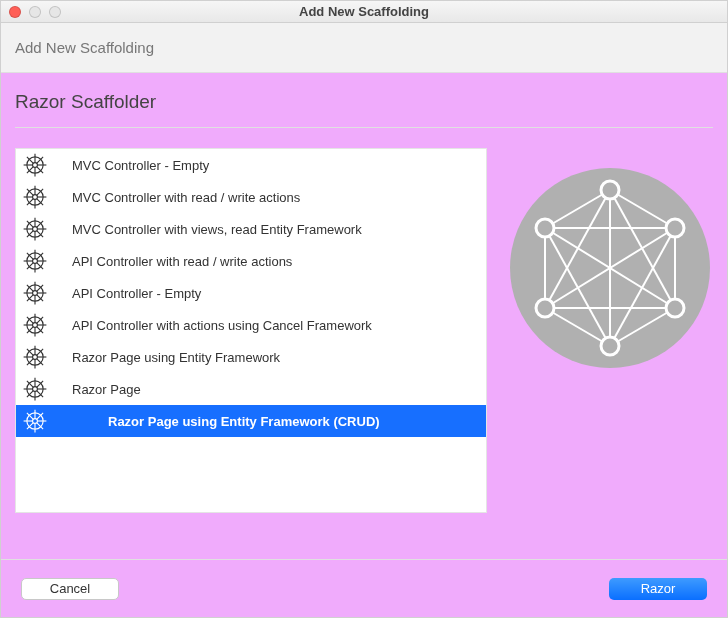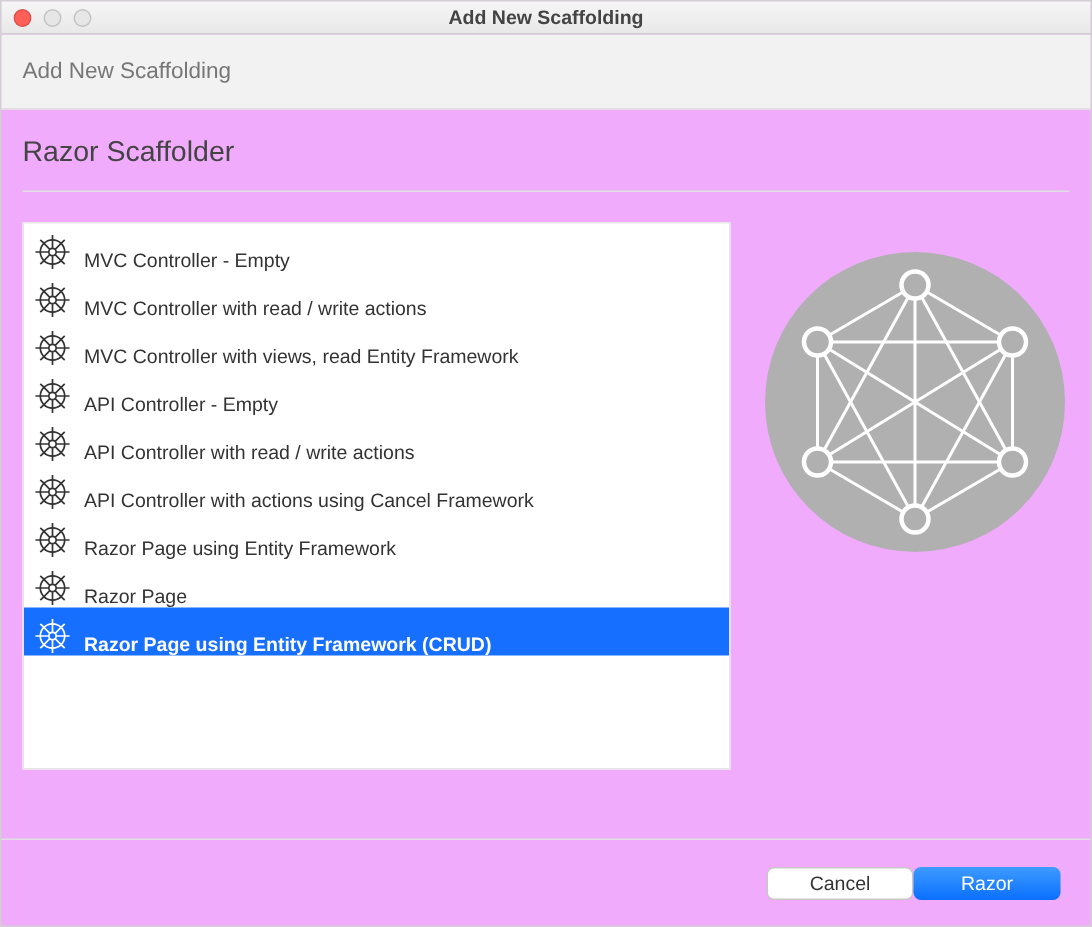--- a/index.html
+++ b/index.html
@@ -11,28 +11,28 @@
   .dot.red { background: #ff5f57; }
   .dot.gray { background: #e6e6e6; }
   .title { flex: 1; text-align: center; font-size: 13px; font-weight: 600; color: #444; }
   .header { height: 50px; background: #f2f2f2; border-bottom: 1px solid #e0e0e0; display: flex; align-items: center; padding: 0 14px; }
   .header span { font-size: 15px; color: #777; }
   .subheader { padding: 18px 14px 10px 14px; }
   .subheader span { font-size: 19px; color: #444; }
   .divider { height: 1px; background: #e0e0e0; margin: 4px 14px 0 14px; }
   .content { flex: 1; display: flex; padding: 20px 14px 0 14px; gap: 20px; }
   .listbox { width: 472px; height: 365px; border: 1px solid #e5e5e5; background: #fff; overflow: hidden; }
-  .item { display: flex; align-items: flex-end; height: 32px; padding: 0 6px; gap: 8px; cursor: default; }
+  .item { display: flex; align-items: center; height: 32px; padding: 0 6px; gap: 24px; cursor: default; }
   .item.selected { background: #176fff; color: #fff; }
   .item.selected .wheel-icon { stroke: #fff; }
   .item span { font-size: 13px; }
-  .item.selected span { font-weight: 600; }
+  .item.selected span { font-weight: 600; margin-left: 36px; }
   .wheel-icon { stroke: #333; }
   .preview { flex: 1; display: flex; align-items: flex-start; justify-content: center; padding-top: 20px; }
-  .footer { height: 58px; border-top: 1px solid #e0e0e0; display: flex; align-items: center; justify-content: flex-end; padding: 0 20px; }
+  .footer { height: 58px; border-top: 1px solid #e0e0e0; display: flex; align-items: center; justify-content: space-between; padding: 0 20px; }
   .btn { width: 98px; height: 22px; border-radius: 5px; font-size: 13px; display: flex; align-items: center; justify-content: center; cursor: default; }
   .btn-default { background: #fff; border: 1px solid #c8c8c8; color: #333; }
   .btn-primary { background: linear-gradient(#3e9bff,#0a6fff); color: #fff; border: none; }
 </style>
 </head>
 <body>
 
 <div class="window">
 
   <div class="titlebar">
@@ -138,44 +138,44 @@
             <line x1="23" y1="23" x2="26" y2="26"></line>
             <line x1="16" y1="13" x2="16" y2="6"></line>
             <line x1="16" y1="19" x2="16" y2="26"></line>
             <line x1="13" y1="16" x2="6" y2="16"></line>
             <line x1="19" y1="16" x2="26" y2="16"></line>
             <line x1="14" y1="14" x2="9" y2="9"></line>
             <line x1="18" y1="14" x2="23" y2="9"></line>
             <line x1="14" y1="18" x2="9" y2="23"></line>
             <line x1="18" y1="18" x2="23" y2="23"></line>
           </svg>
+          <span>API Controller with read / write actions</span>
+        </div>
+        <div class="item">
+          <svg class="wheel-icon" width="26" height="26" viewBox="0 0 32 32" fill="none" stroke-width="1.4">
+            <circle cx="16" cy="16" r="10"></circle>
+            <circle cx="16" cy="16" r="3"></circle>
+            <line x1="16" y1="6" x2="16" y2="2"></line>
+            <line x1="16" y1="26" x2="16" y2="30"></line>
+            <line x1="6" y1="16" x2="2" y2="16"></line>
+            <line x1="26" y1="16" x2="30" y2="16"></line>
+            <line x1="9" y1="9" x2="6" y2="6"></line>
+            <line x1="23" y1="9" x2="26" y2="6"></line>
+            <line x1="9" y1="23" x2="6" y2="26"></line>
+            <line x1="23" y1="23" x2="26" y2="26"></line>
+            <line x1="16" y1="13" x2="16" y2="6"></line>
+            <line x1="16" y1="19" x2="16" y2="26"></line>
+            <line x1="13" y1="16" x2="6" y2="16"></line>
+            <line x1="19" y1="16" x2="26" y2="16"></line>
+            <line x1="14" y1="14" x2="9" y2="9"></line>
+            <line x1="18" y1="14" x2="23" y2="9"></line>
+            <line x1="14" y1="18" x2="9" y2="23"></line>
+            <line x1="18" y1="18" x2="23" y2="23"></line>
+          </svg>
           <span>API Controller - Empty</span>
-        </div>
-        <div class="item">
-          <svg class="wheel-icon" width="26" height="26" viewBox="0 0 32 32" fill="none" stroke-width="1.4">
-            <circle cx="16" cy="16" r="10"></circle>
-            <circle cx="16" cy="16" r="3"></circle>
-            <line x1="16" y1="6" x2="16" y2="2"></line>
-            <line x1="16" y1="26" x2="16" y2="30"></line>
-            <line x1="6" y1="16" x2="2" y2="16"></line>
-            <line x1="26" y1="16" x2="30" y2="16"></line>
-            <line x1="9" y1="9" x2="6" y2="6"></line>
-            <line x1="23" y1="9" x2="26" y2="6"></line>
-            <line x1="9" y1="23" x2="6" y2="26"></line>
-            <line x1="23" y1="23" x2="26" y2="26"></line>
-            <line x1="16" y1="13" x2="16" y2="6"></line>
-            <line x1="16" y1="19" x2="16" y2="26"></line>
-            <line x1="13" y1="16" x2="6" y2="16"></line>
-            <line x1="19" y1="16" x2="26" y2="16"></line>
-            <line x1="14" y1="14" x2="9" y2="9"></line>
-            <line x1="18" y1="14" x2="23" y2="9"></line>
-            <line x1="14" y1="18" x2="9" y2="23"></line>
-            <line x1="18" y1="18" x2="23" y2="23"></line>
-          </svg>
-          <span>API Controller with read / write actions</span>
         </div>
         <div class="item">
           <svg class="wheel-icon" width="26" height="26" viewBox="0 0 32 32" fill="none" stroke-width="1.4">
             <circle cx="16" cy="16" r="10"></circle>
             <circle cx="16" cy="16" r="3"></circle>
             <line x1="16" y1="6" x2="16" y2="2"></line>
             <line x1="16" y1="26" x2="16" y2="30"></line>
             <line x1="6" y1="16" x2="2" y2="16"></line>
             <line x1="26" y1="16" x2="30" y2="16"></line>
             <line x1="9" y1="9" x2="6" y2="6"></line>

